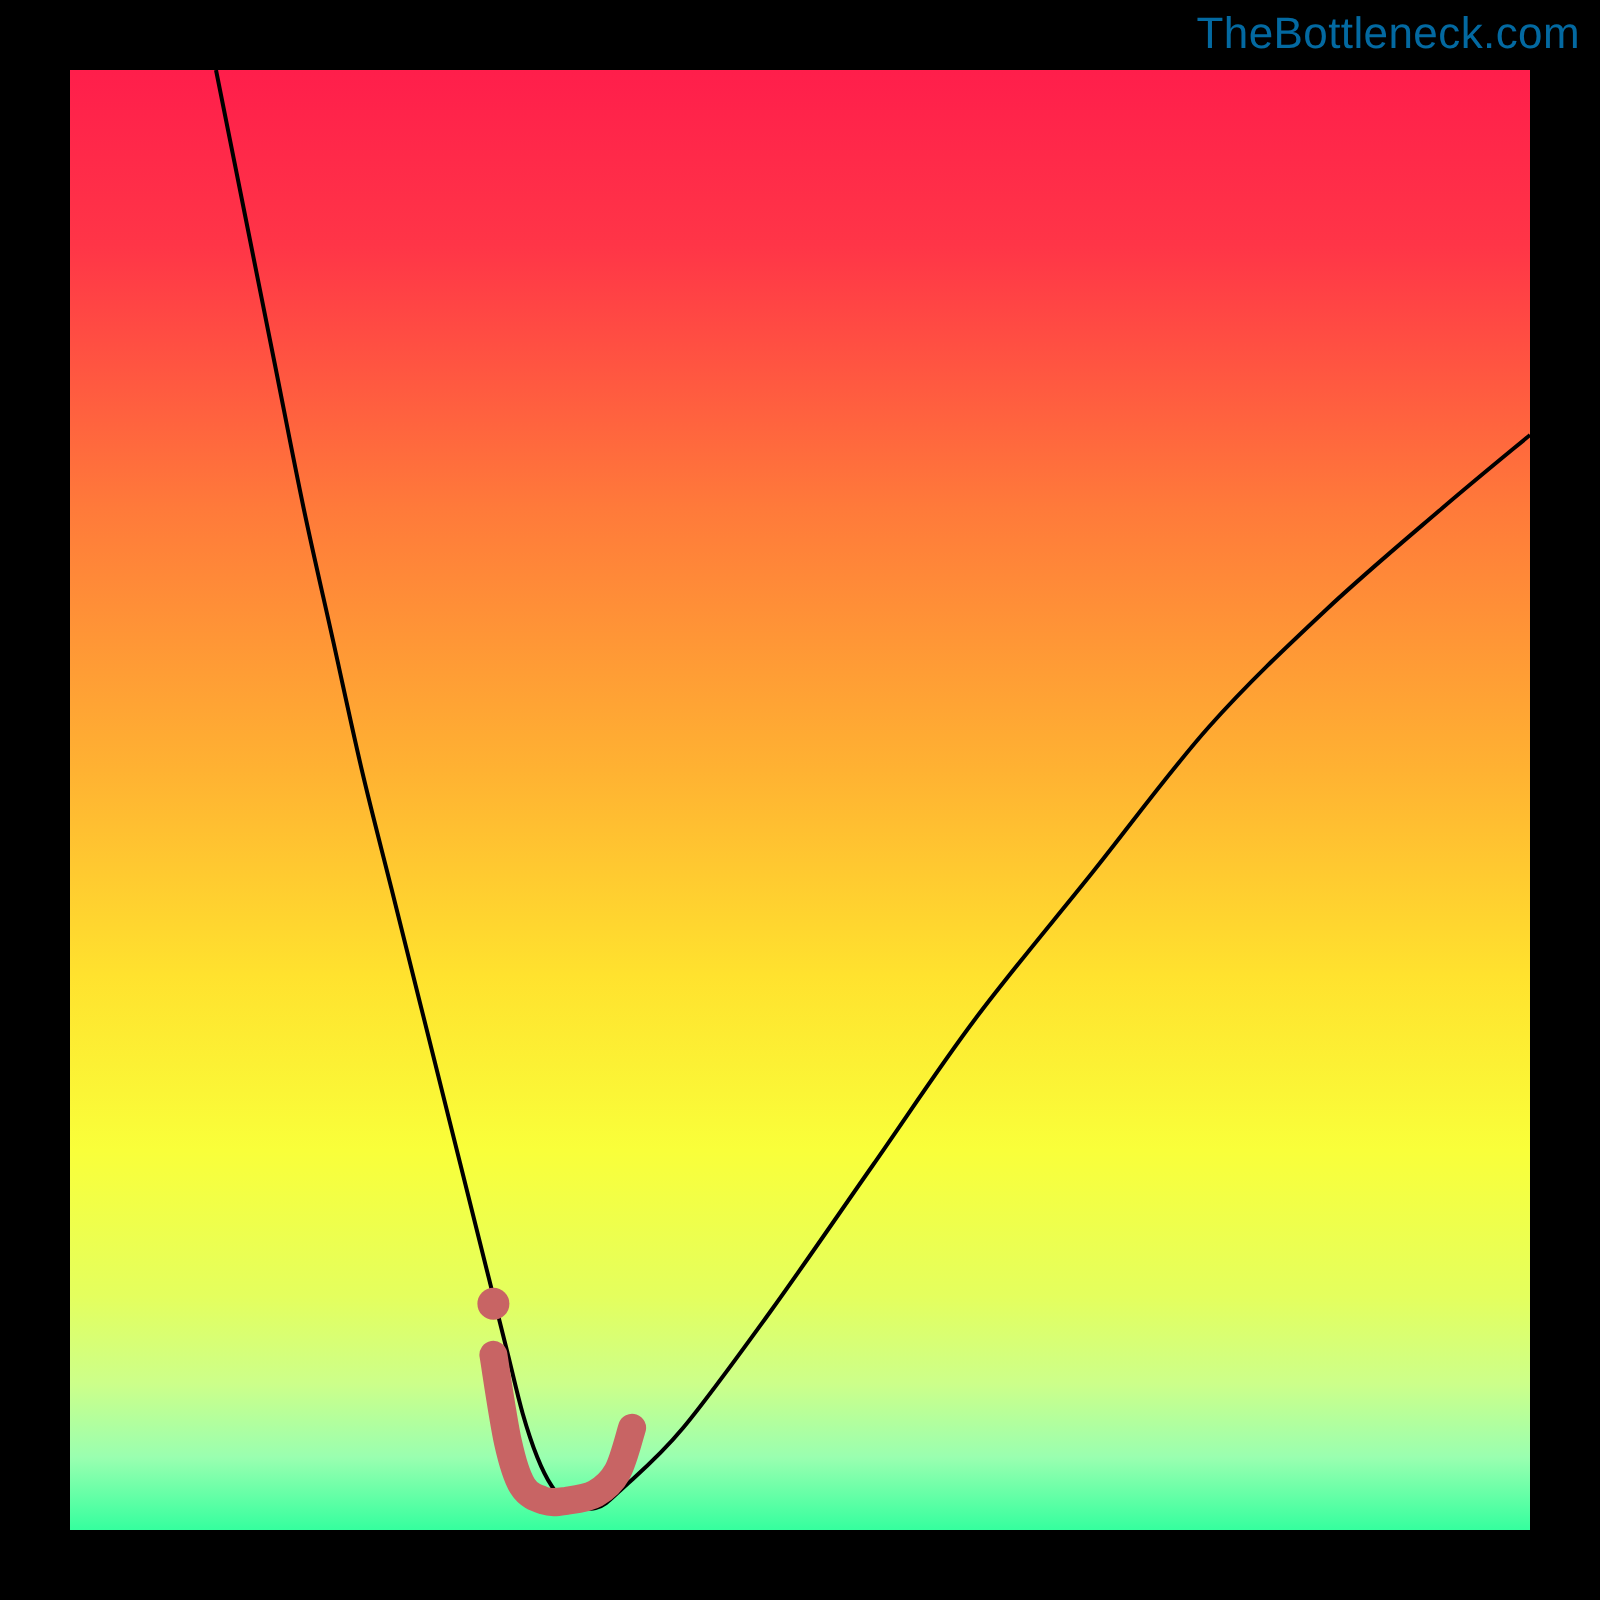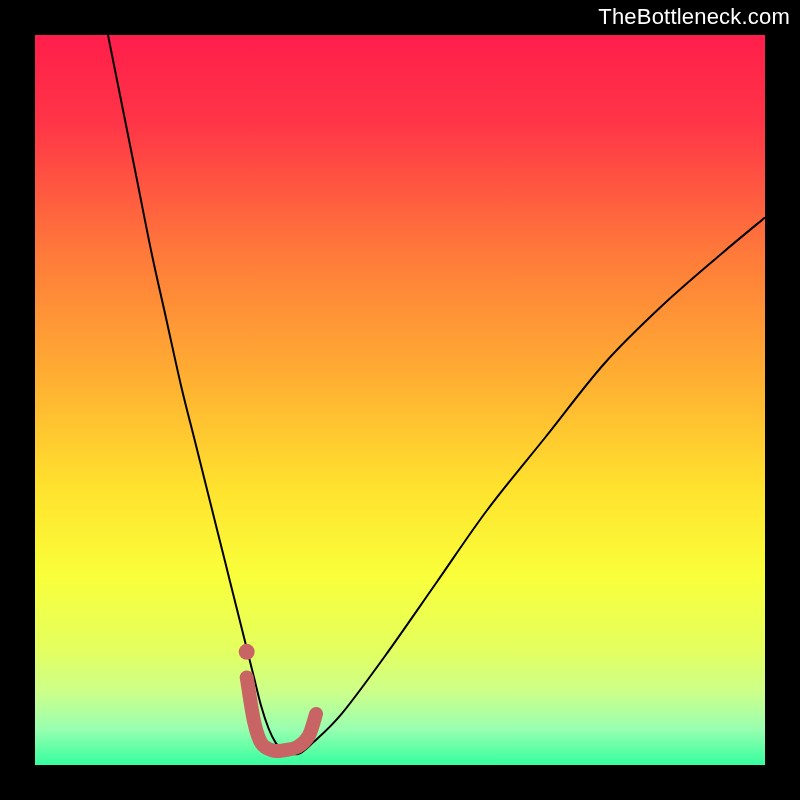--- a/index.html
+++ b/index.html
@@ -25,21 +25,21 @@
     top: 35px;
     width: 730px;
     height: 730px;
   }
   .watermark {
     position: absolute;
     top: 4px;
     right: 10px;
     font-size: 22px;
     font-weight: 500;
-    color: #ffffff;
+    color: #0369a1;
     letter-spacing: 0.2px;
   }
   svg {
     display: block;
   }
 </style>
 </head>
 <body>
 
 <div class="frame">

